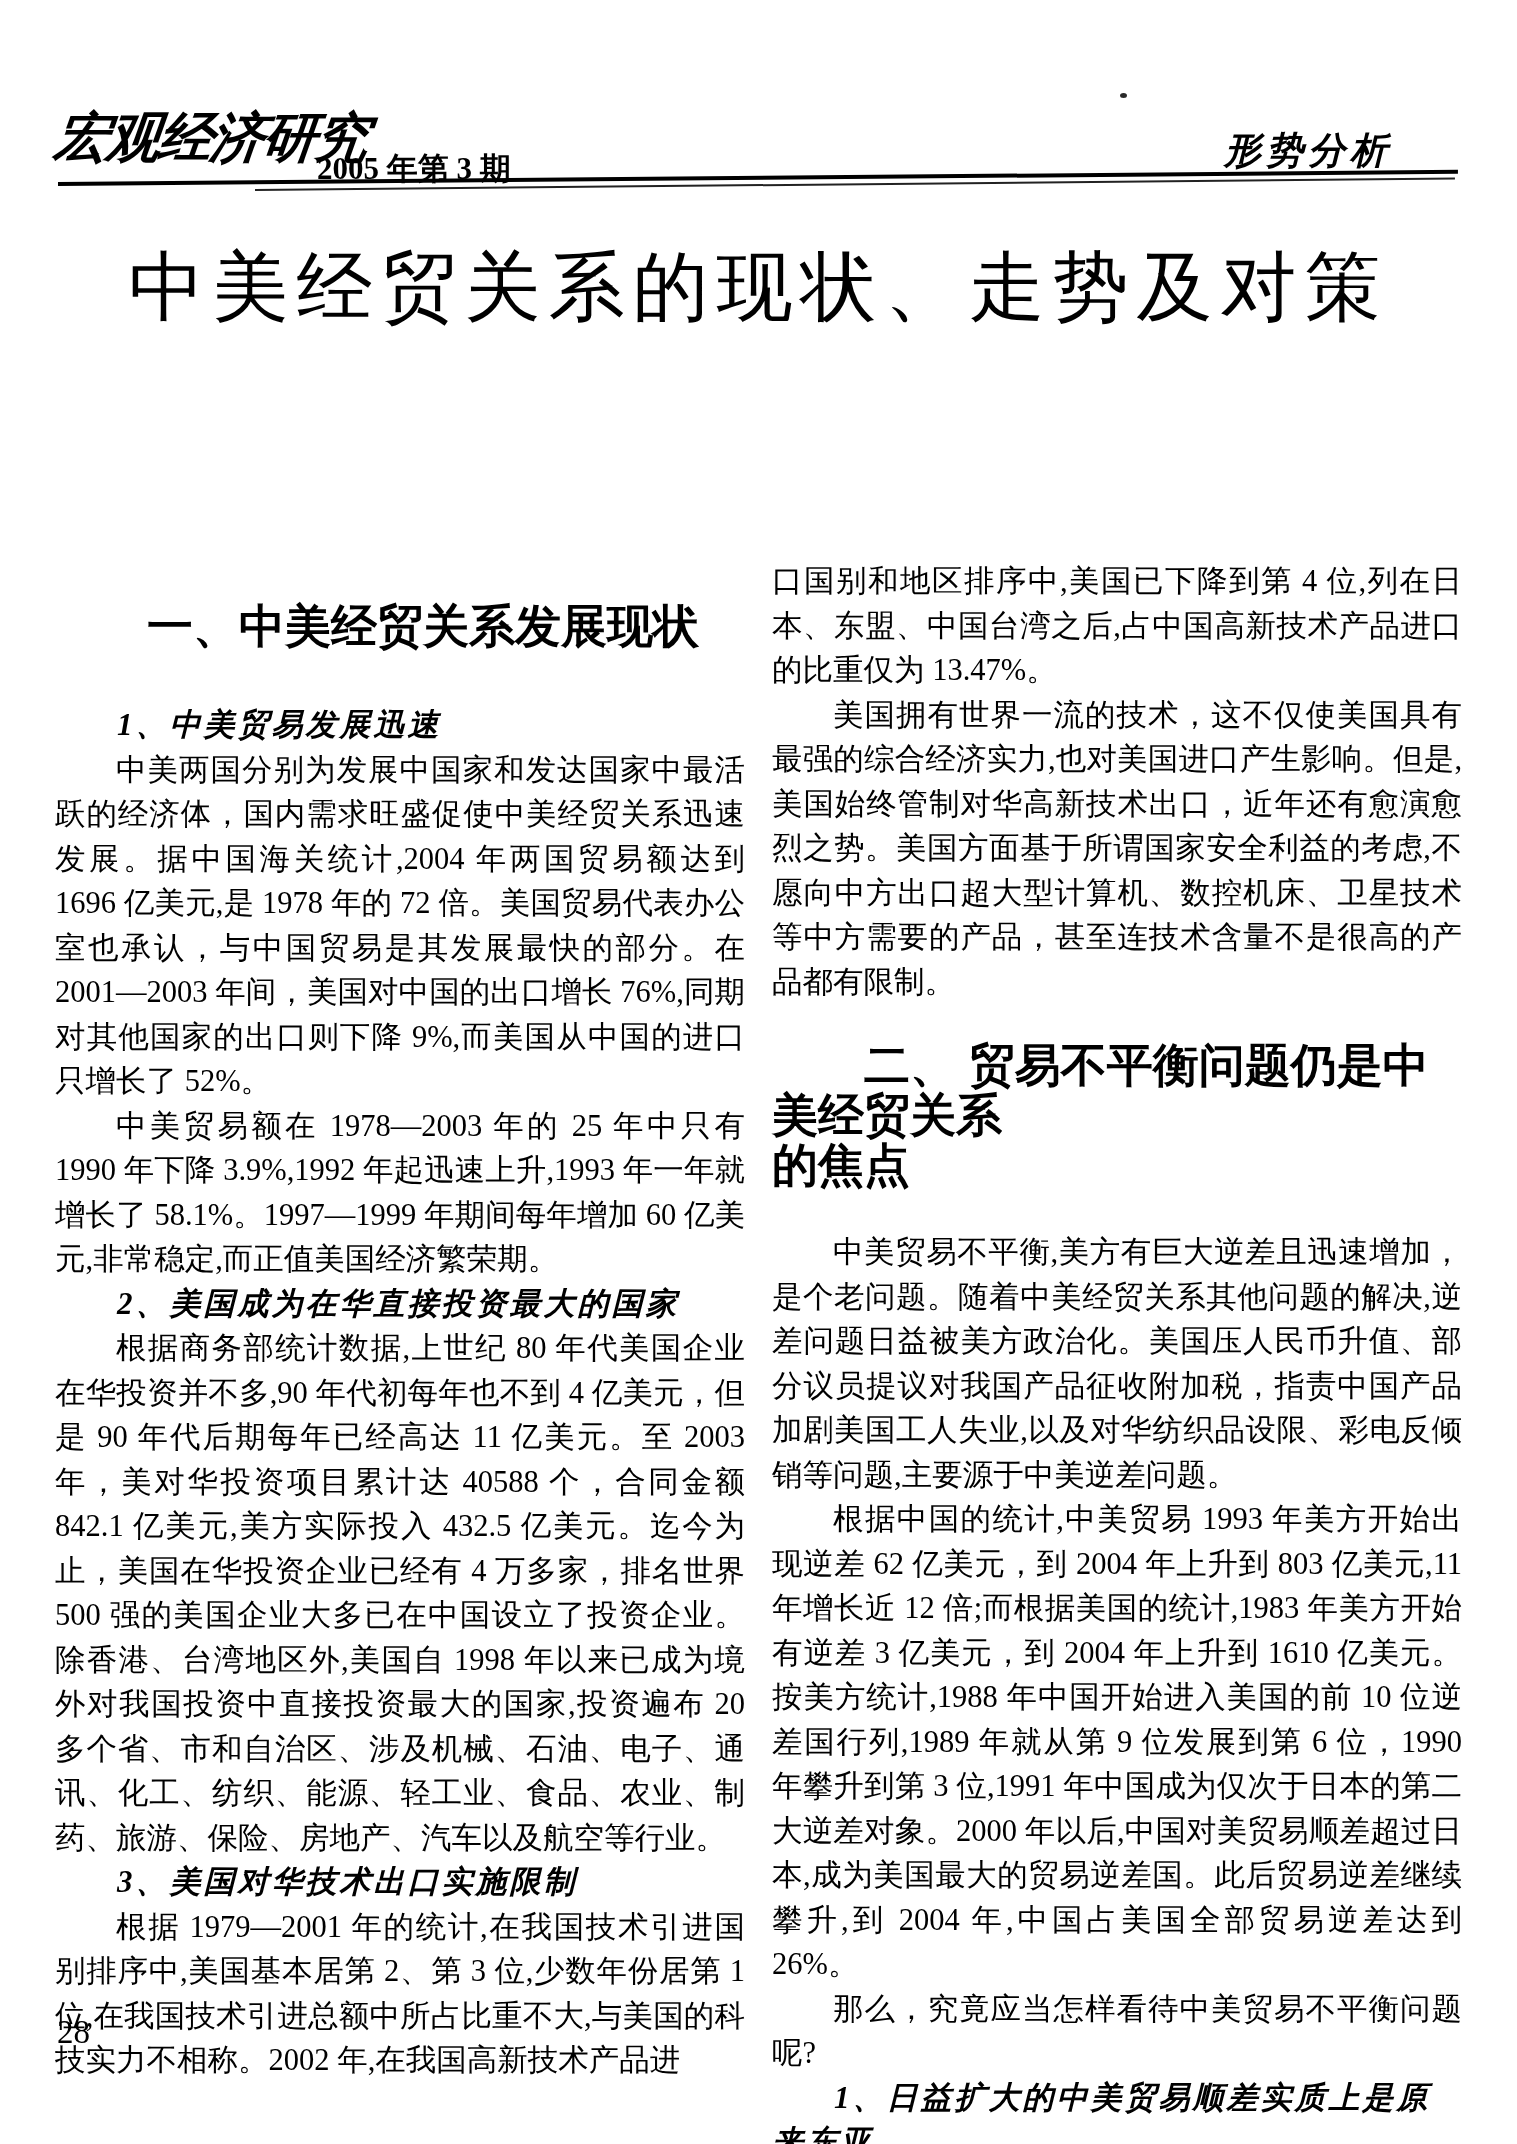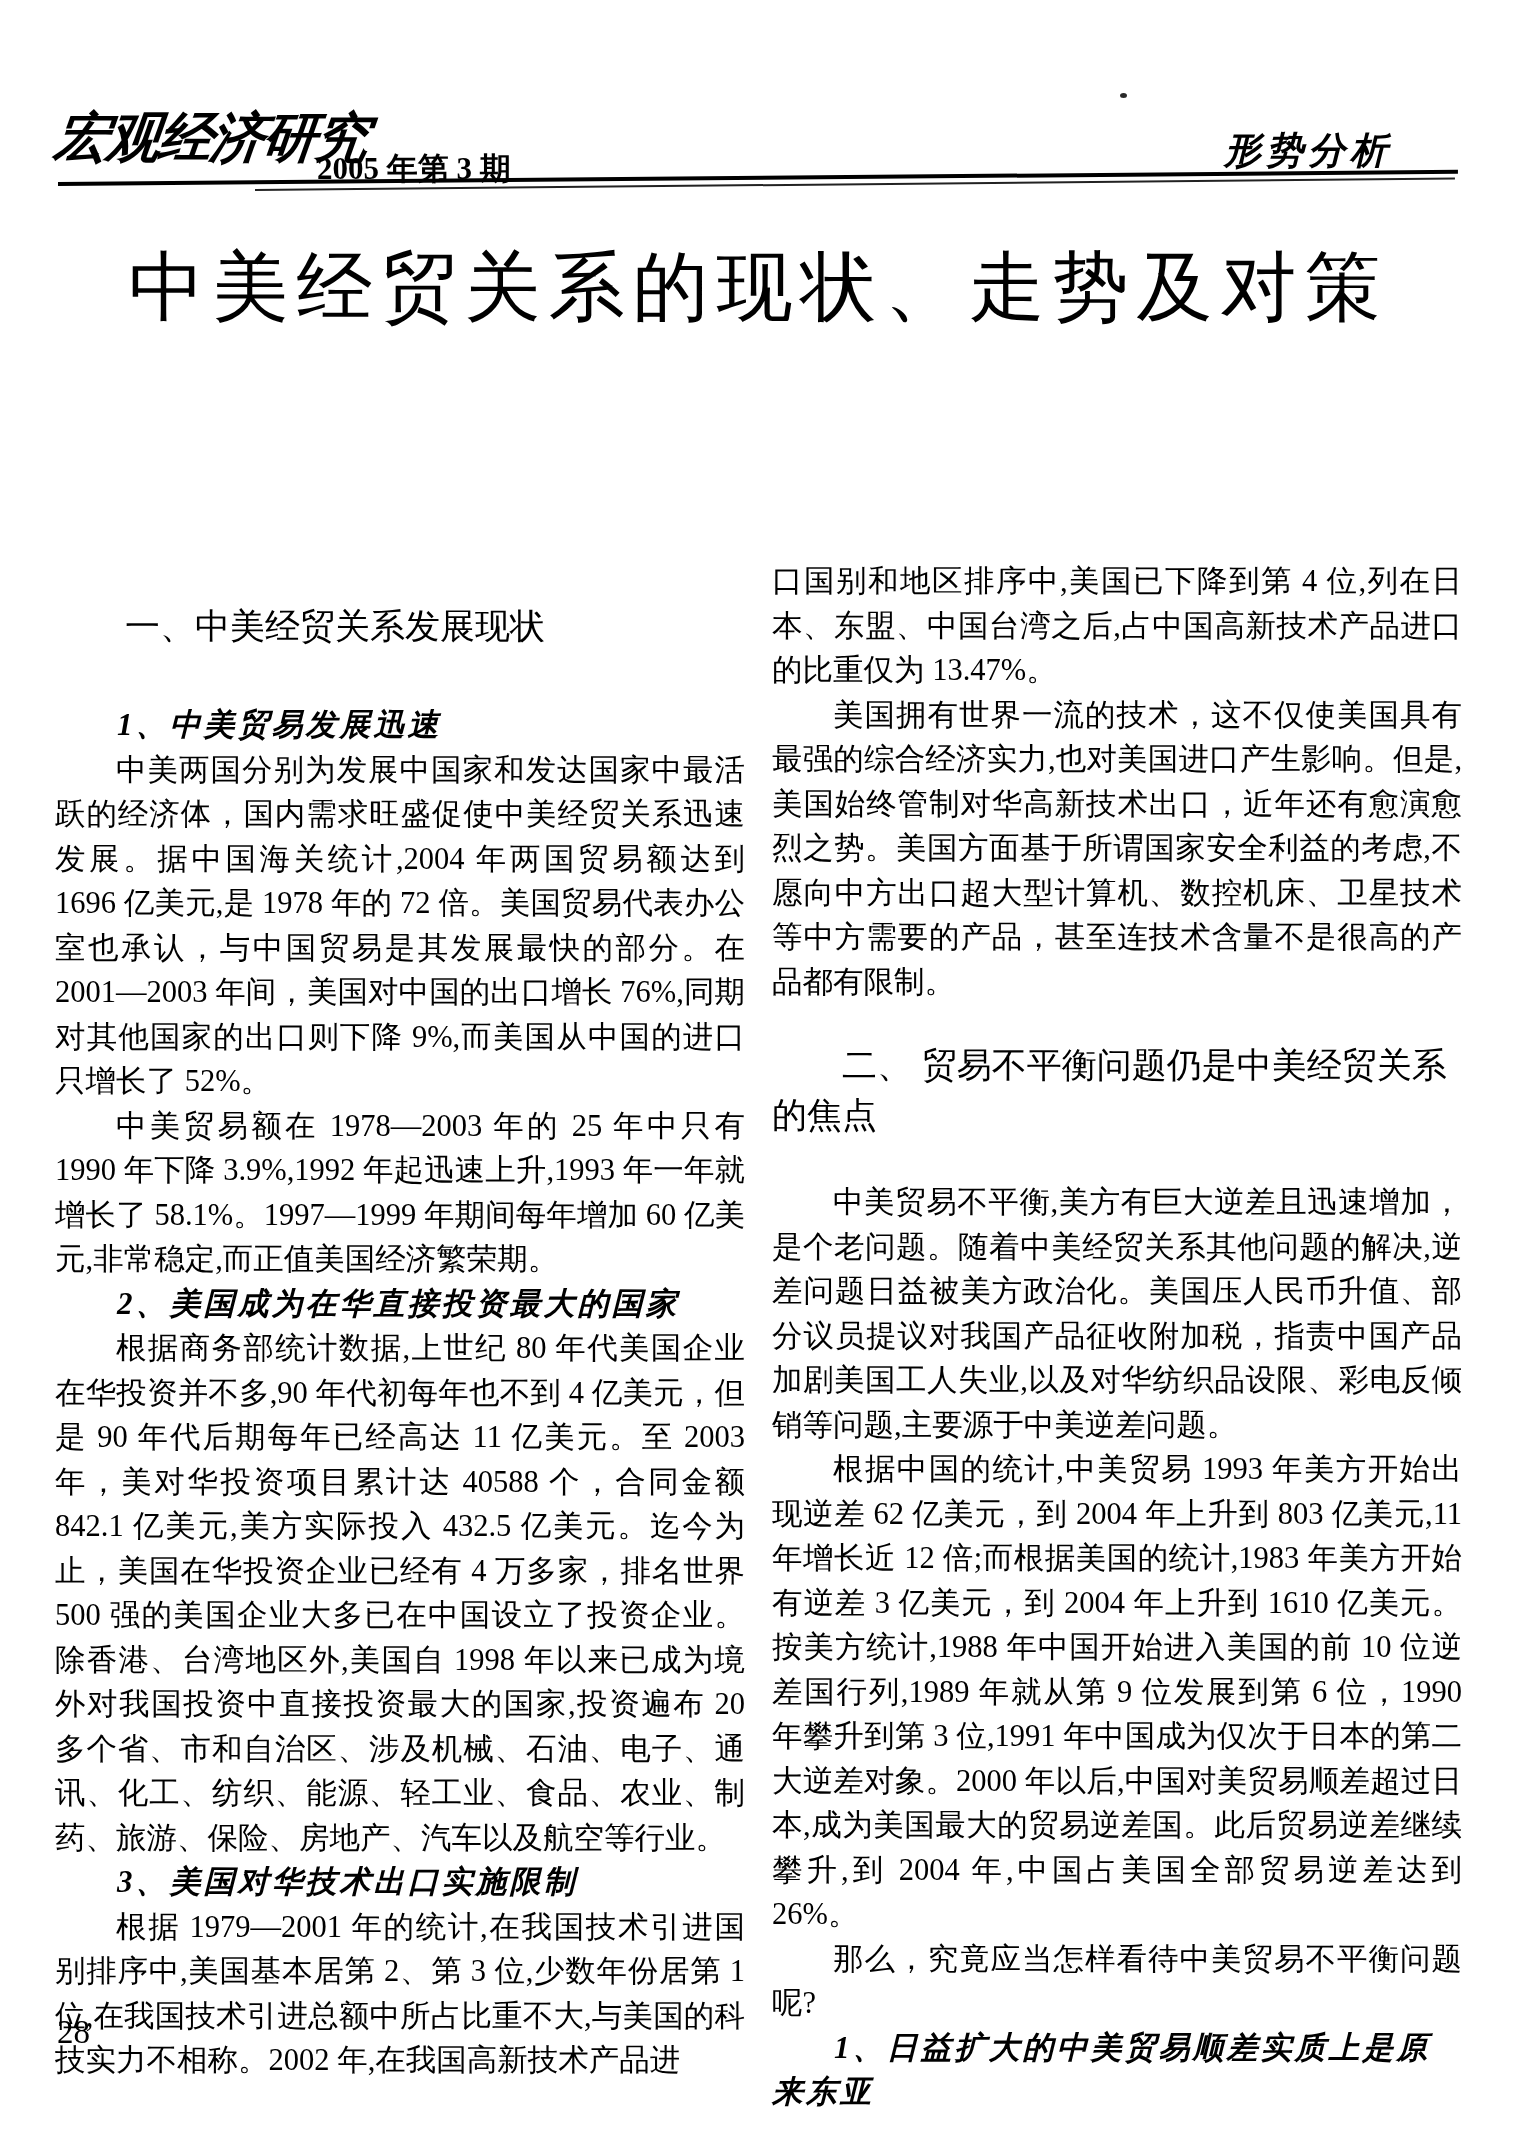--- a/index.html
+++ b/index.html
@@ -119,22 +119,22 @@
     font-size: 30.5px;
     line-height: 44.5px;
     text-align: justify;
     margin-top: 35px;
   }
   .col-left  { left: 55px; }
   .col-right { left: 772px; }
 
   .sec-head {
     font-family: "Liberation Sans", "DejaVu Sans", sans-serif;
-    font-weight: normal;
-    font-size: 35px;
+    font-weight: bold;
+    font-size: 46px;
     line-height: 50px;
     text-indent: 2em;
     text-align: left;
     white-space: pre-line;
   }
   .col-left .sec-head { margin: 42px 0 52px 0; }
   .col-right .sec-head { margin: 36px 0 40px 0; }
 
   .sub-head {
     font-weight: bold;

